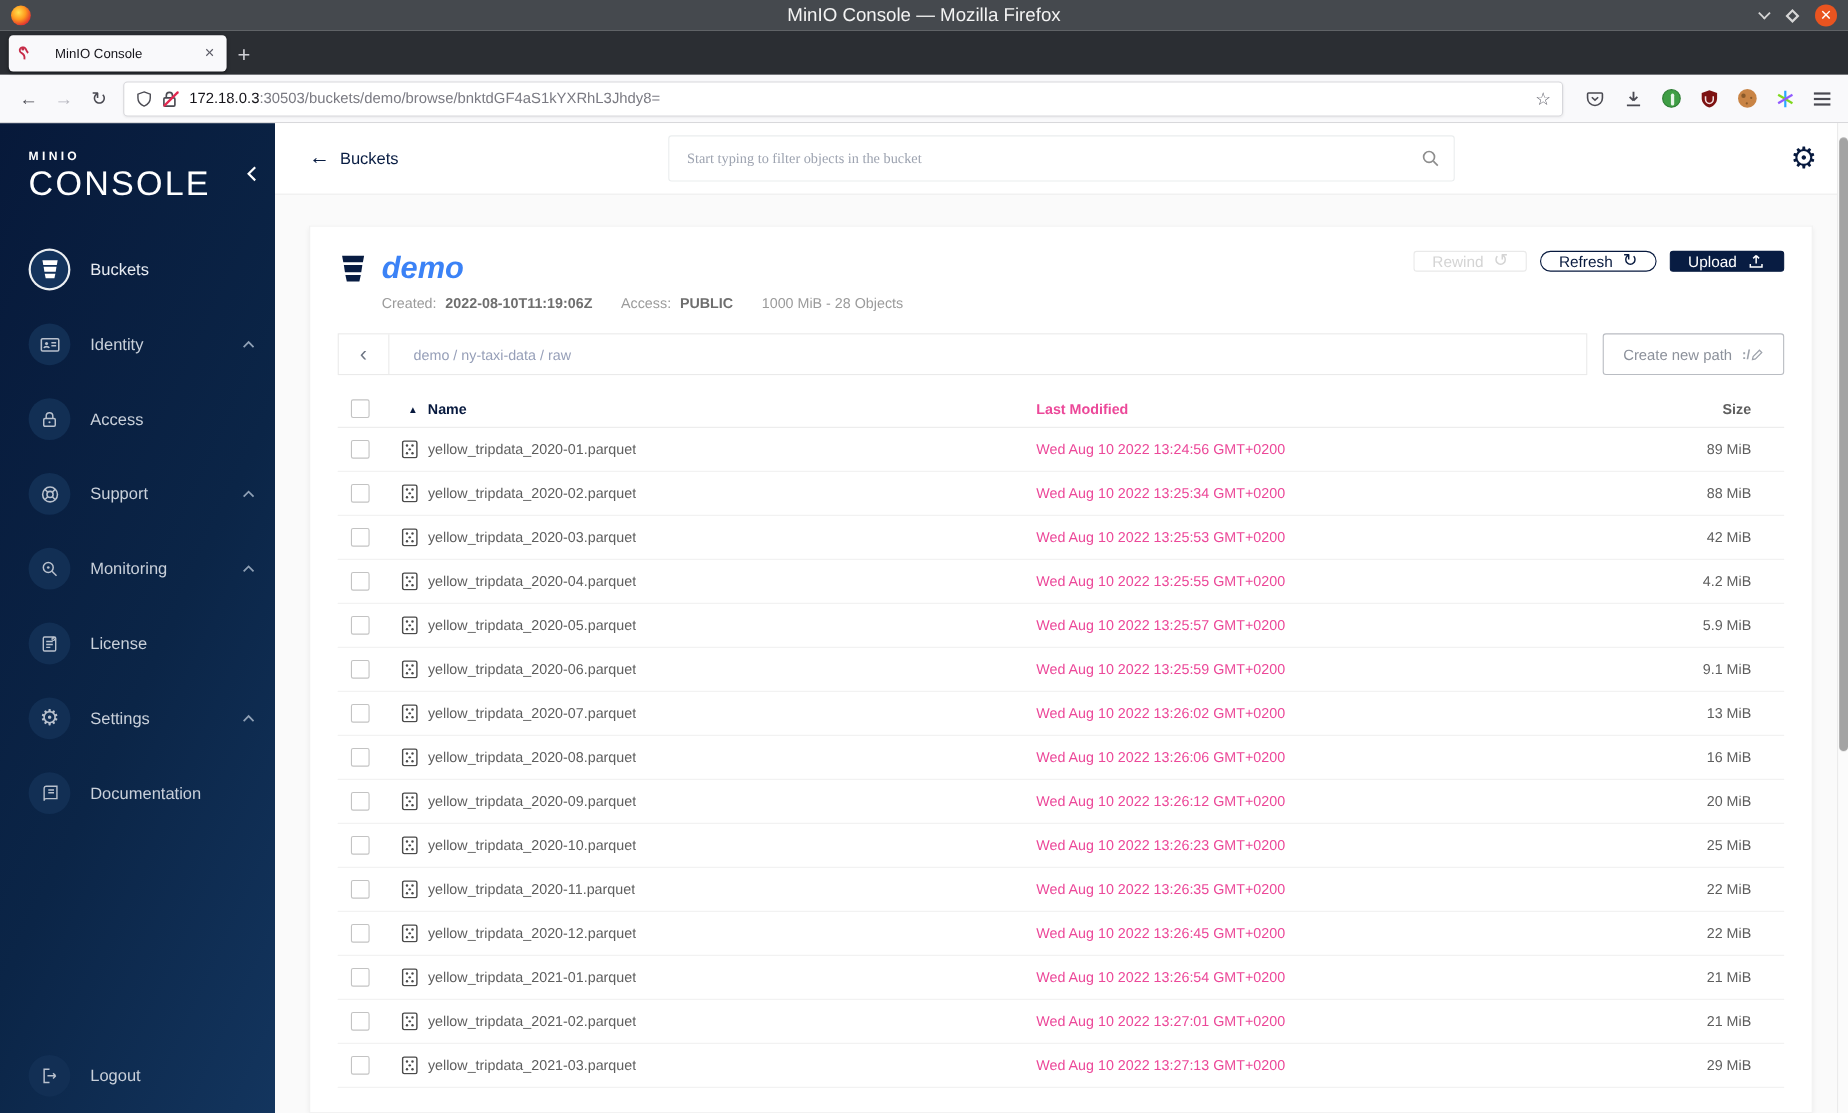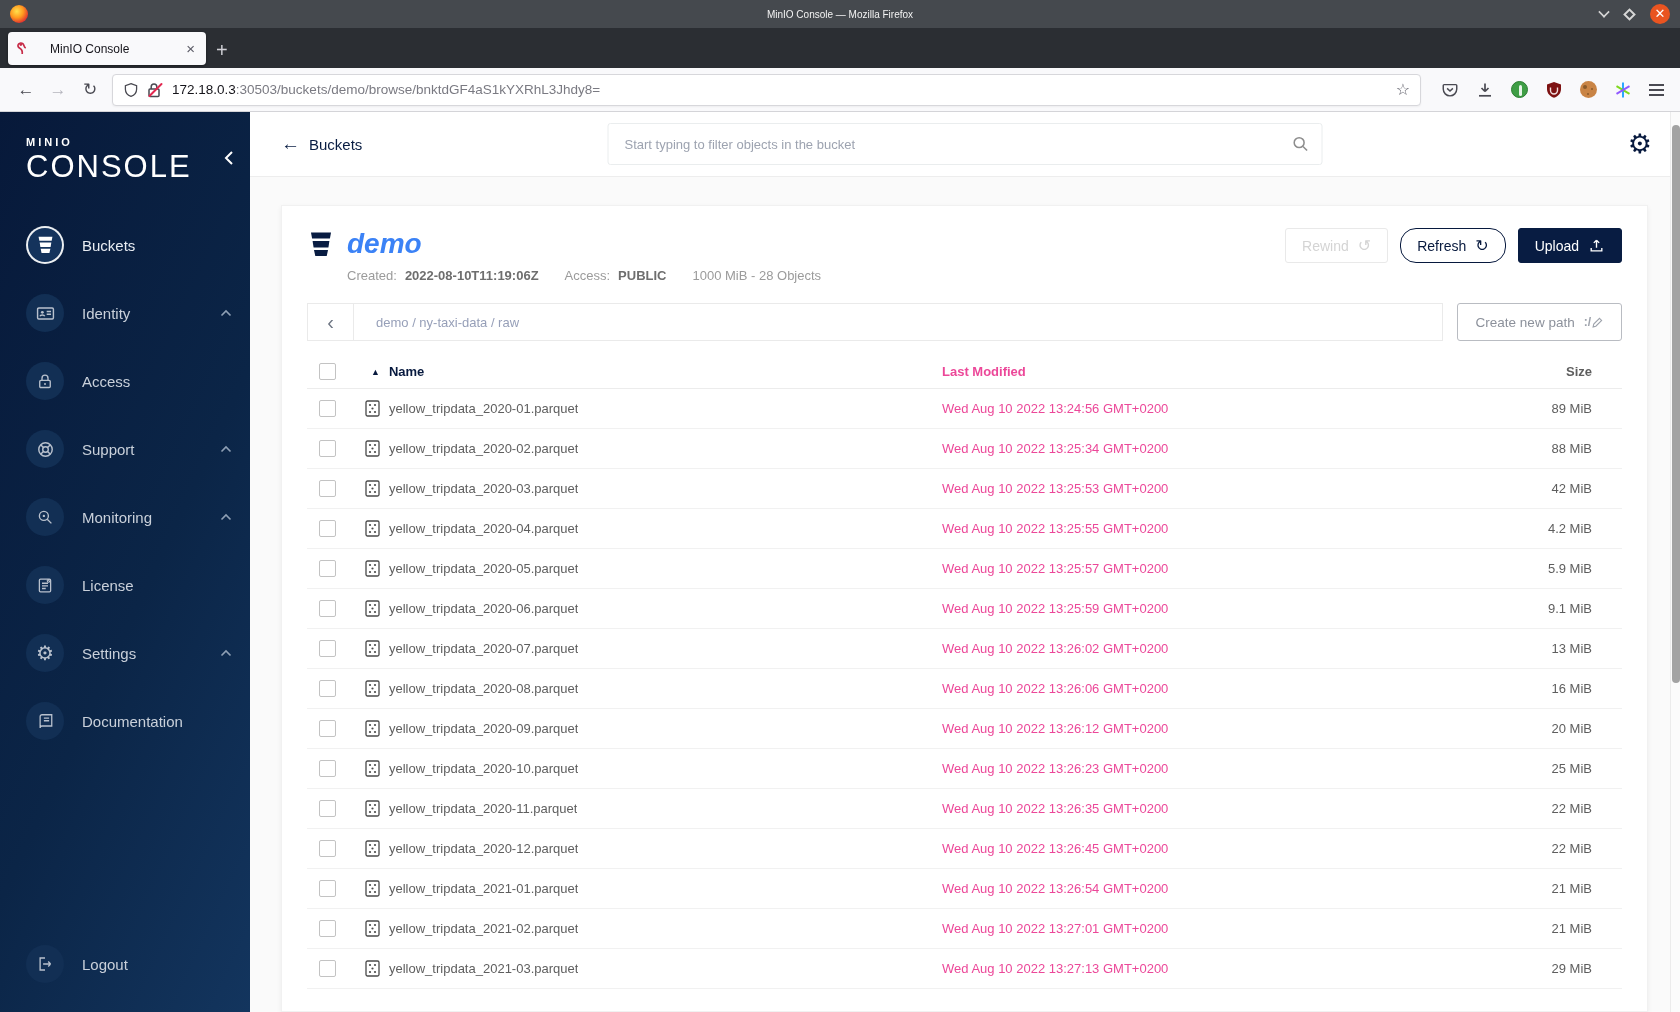--- a/index.html
+++ b/index.html
@@ -1,21 +1,21 @@
 <!DOCTYPE html>
 <html><head>
 <meta charset="utf-8">
 <style>
   * { margin:0; padding:0; box-sizing:border-box; }
   html,body { width:1680px; height:1012px; overflow:hidden; font-family:"Liberation Sans",sans-serif; background:#fafafa; }
 
   
   .titlebar { height:28px; background:#45494e; display:flex; align-items:center; padding:0 10px; position:relative; }
   .ff-logo { width:18px; height:18px; border-radius:50%; background:radial-gradient(circle at 38% 35%, #ffe14d 0%, #ff9a1f 40%, #e33b2e 72%, #b5007f 100%); }
-  .win-title { position:absolute; left:0; right:0; text-align:center; color:#f3f3f3; font-size:10px; pointer-events:none; }
+  .win-title { position:absolute; left:0; right:0; text-align:center; color:#f3f3f3; font-size:17px; pointer-events:none; }
   .win-controls { margin-left:auto; display:flex; align-items:center; gap:16px; z-index:2; }
   .wc-min { width:10px; height:10px; border-right:2px solid #d6d6d6; border-bottom:2px solid #d6d6d6; transform:rotate(45deg) scale(.8); margin-top:-4px; }
   .wc-max { width:9px; height:9px; border:2px solid #d6d6d6; transform:rotate(45deg); }
   .wc-close { width:20px; height:20px; border-radius:50%; background:#e95420; color:#fff; font-size:13px; line-height:19px; text-align:center; }
 
   .tabbar { height:40px; background:#2b2e33; display:flex; align-items:flex-end; padding:0 8px; }
   .tab { width:198px; height:33px; margin-bottom:3px; background:#f9f9fb; border-radius:4px; display:flex; align-items:center; padding:0 8px; box-shadow:0 1px 3px rgba(0,0,0,.4); }
   .tab-title { flex:1; font-size:12px; color:#15141a; margin-left:21px; white-space:nowrap; overflow:hidden; }
   .tab-close { color:#5b5b66; font-size:15px; padding:0 3px; }
   .newtab { color:#d0d0d6; font-size:20px; font-weight:300; margin:0 0 6px 10px; }
@@ -47,43 +47,43 @@
   .logo-bottom { font-size:31px; letter-spacing:2px; font-weight:300; color:#fff; margin-top:1px; }
   .collapse { position:absolute; right:16px; top:38px; color:#fff; }
   .menu { margin-top:38px; }
   .menu-item { display:flex; align-items:center; height:44px; margin:0 0 24px 0; padding:0 18px 0 26px; cursor:pointer; }
   .mi-circle { width:38px; height:38px; border-radius:50%; background:#122f54; display:flex; align-items:center; justify-content:center; color:#b9c1cd; flex-shrink:0; }
   .menu-item.active .mi-circle { border:2px solid rgba(255,255,255,.92); color:#fff; background:#14335c; }
   .mi-label { font-size:15px; margin-left:18px; flex:1; color:#c9d0da; }
   .menu-item.active .mi-label { color:#e8ecf2; }
   .mi-chevron { color:#8fa0b5; }
   .glyph-gear { font-size:20px; line-height:1; }
-  .logout { position:absolute; bottom:26px; left:0; right:0; }
+  .logout { position:absolute; bottom:12px; left:0; right:0; }
   .logout .menu-item { margin-bottom:0; }
 
   .main { flex:1; display:flex; flex-direction:column; background:#fafafa; min-width:0; }
   .main-header { height:84px; background:#fff; display:flex; align-items:center; padding:0 28px 0 31px; box-shadow:0 1px 0 rgba(0,0,0,.05); position:relative; }
   .back-group { display:flex; align-items:center; color:#081c42; font-size:15px; font-weight:500; }
   .back-arrow { font-size:19px; margin-right:9px; }
   .search-wrap { position:absolute; left:50%; transform:translateX(-50%); width:715px; height:42px; }
-  .search-wrap input { width:100%; height:100%; border:1px solid #eaedee; border-radius:3px; padding:0 42px 0 16px; font-size:13px; color:#4d7c0f; font-family:Liberation Sans, sans-serif; outline:none; }
+  .search-wrap input { width:100%; height:100%; border:1px solid #eaedee; border-radius:3px; padding:0 42px 0 16px; font-size:13px; color:#4d7c0f; font-family:Liberation Serif, serif; outline:none; }
   .search-wrap input::placeholder { color:#9da3b0; }
   .search-ic { position:absolute; right:13px; top:12px; }
   .gear-main { margin-left:auto; font-size:27px; color:#07193e; line-height:1; }
 
   .content { padding:29px 32px 0 31px; flex:1; }
   .card { background:#fff; border:1px solid #f1f1f1; box-shadow:0 2px 5px rgba(0,0,0,.06); padding:22px 25px; height:100%; }
 
   .bucket-head { display:flex; align-items:flex-start; }
   .bucket-ic { color:#081c42; margin:3px 14px 0 2px; }
   .bucket-name { font-size:28px; font-weight:600; color:#3b82f6;font-style:italic; }
   .bucket-meta { display:flex; gap:8px; margin-top:8px; font-size:13px; color:#9b9b9b; align-items:baseline; }
   .bucket-meta b { color:#6e6e6e; font-weight:bold; margin-right:18px; }
   .head-actions { margin-left:auto; display:flex; gap:12px; align-items:center; }
-  .btn { height:35px; border-radius:3px; font-size:14px; padding:0 16px; display:flex; align-items:center; gap:9px; font-family:"Liberation Sans",sans-serif; background:#fff; border:1px solid; }
+  .btn { height:19px; border-radius:3px; font-size:14px; padding:0 16px; display:flex; align-items:center; gap:9px; font-family:"Liberation Sans",sans-serif; background:#fff; border:1px solid; }
   .btn .ic { font-size:16px; line-height:1; }
   .btn-disabled { color:#d4d4d4; border-color:#e9e9e9; }
   .btn-outline { color:#07193e; border-color:#07193e;border-radius:16px; }
   .btn-primary { background:#081c42; border-color:#081c42; color:#fff; }
 
   .path-row { display:flex; margin-top:20px; align-items:center; }
   .path-bar { flex:1; height:38px; border:1px solid #eaeaea; display:flex; align-items:center; }
   .path-back { width:46px; height:100%; border-right:1px solid #eaeaea; display:flex; align-items:center; justify-content:center; color:#6e7684; font-size:20px; }
   .path-text { font-size:13px; color:#969fb8; margin-left:22px; }
   .btn-create { margin-left:14px; height:38px; color:#8c919b; border-color:#b9bcc2; font-size:13.5px; padding:0 18px; }

